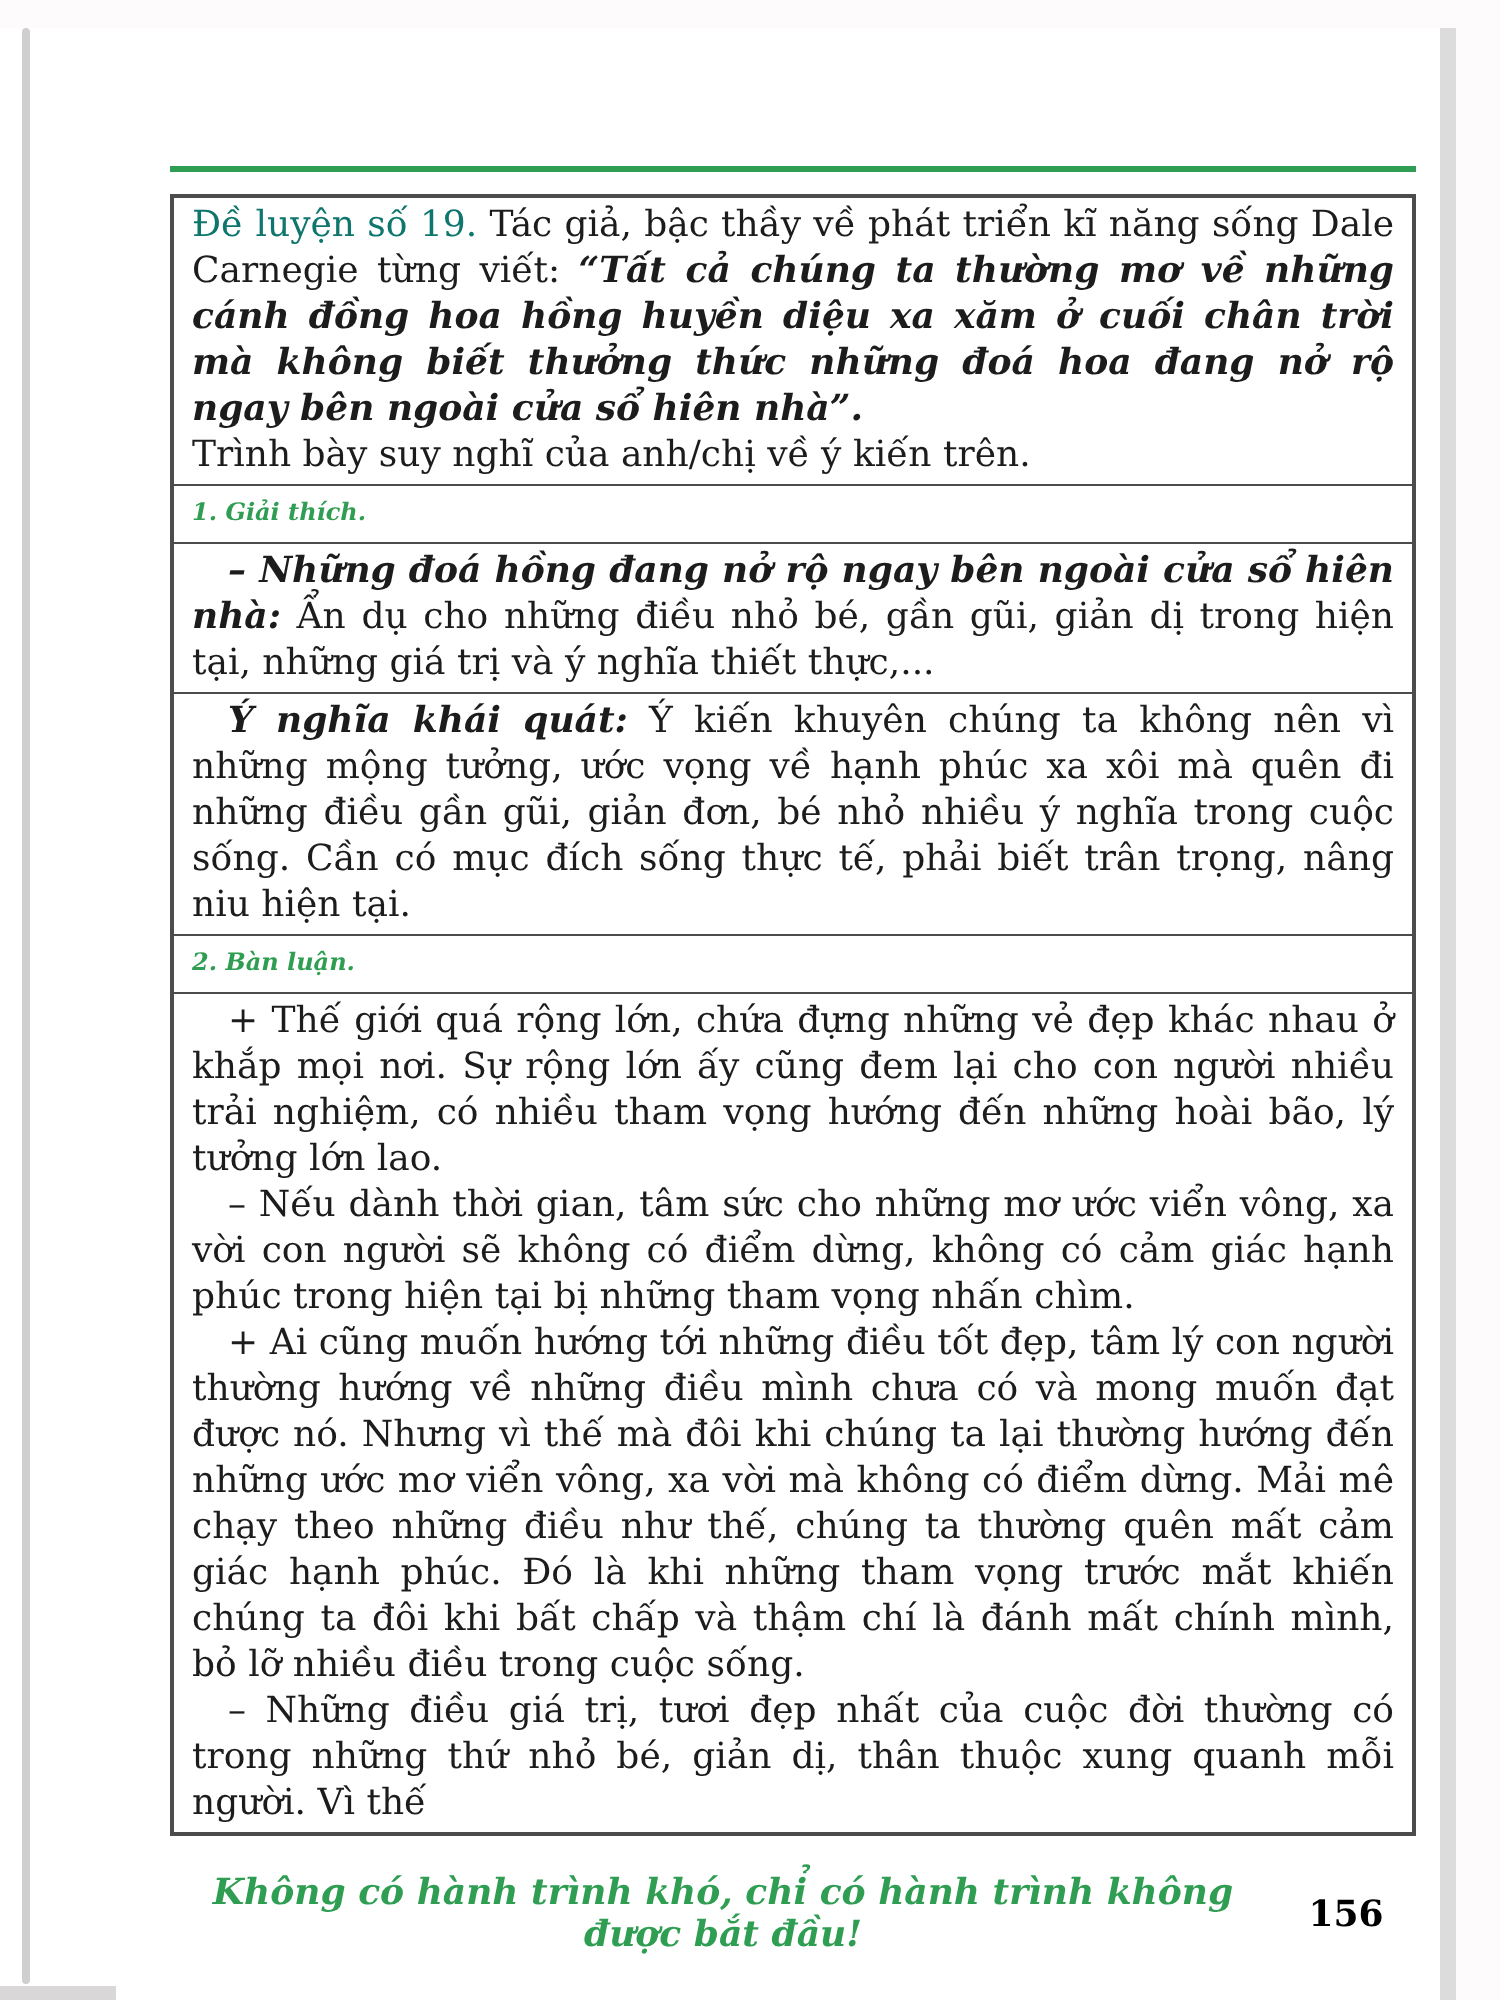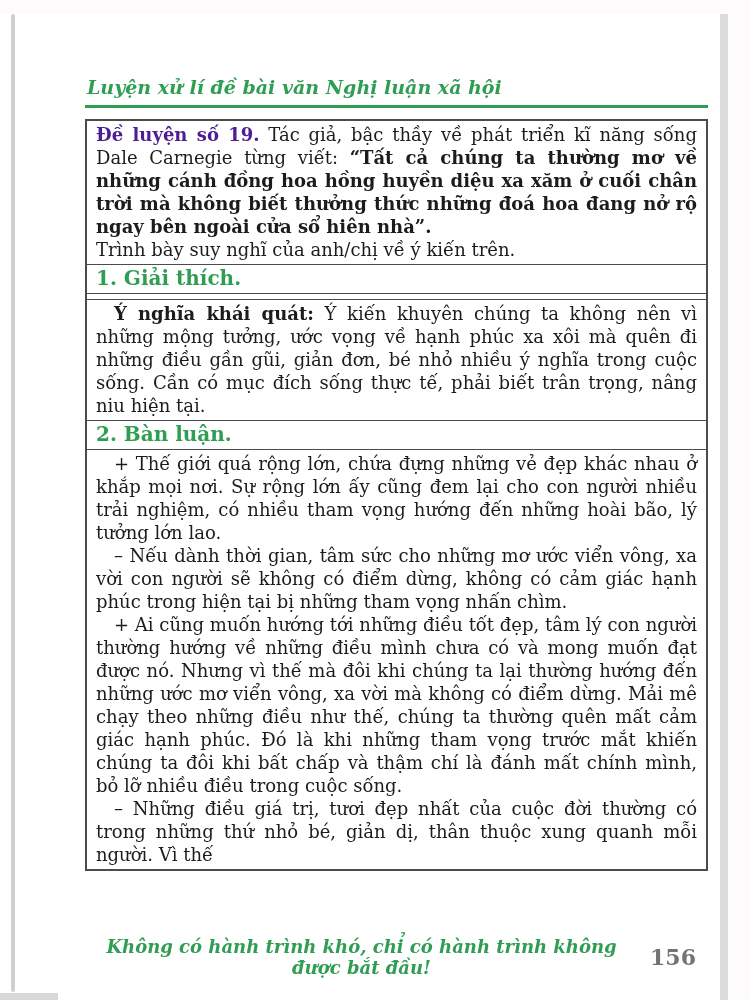--- a/index.html
+++ b/index.html
@@ -61,82 +61,83 @@
   .doc-table {
     margin-top: 11px;
     border: 2px solid #4c4c4c;
     font-size: 18px;
     line-height: 23px;
   }
   .doc-row { padding: 2px 9px 3px 9px; }
   .doc-row + .doc-row { border-top: 1px solid #4c4c4c; }
   p { text-align: justify; }
   .indent { text-indent: 18px; }
-  .green-b { color: #4c1d95; font-weight: bold; }
-  .bi { font-weight: bold; }
+  .green-b { color: #0f766e; font-weight: normal; }
+  .bi { font-weight: bold; font-style: italic; }
   .b { font-weight: bold; }
   .task-line { text-align: left; }
   .section-heading {
     color: #2f9e52;
     font-weight: bold;
-    font-size: 20px;
+    font-size: 12px;
+    font-style: italic;
   }
   .footer-row {
     position: absolute;
     left: 85px; top: 908px;
     width: 623px;
     display: flex;
     align-items: center;
     margin-top: 28px;
   }
   .footer-motto {
     flex: 1;
     text-align: center;
     color: #2f9e52;
     font-weight: bold;
     font-style: italic;
     font-size: 18px;
   }
   .footer-page-number {
     width: 70px;
     text-align: center;
-    color: #737373;
+    color: #000000;
     font-weight: bold;
-    font-size: 22px;
+    font-size: 18px;
   }
 </style>
 </head>
 <body>
 
 <div class="page">
   <div class="edge-top"></div>
   <div class="edge-left"></div>
   <div class="edge-right"></div>
   <div class="edge-right-margin"></div>
   <div class="edge-bottom-left"></div>
 
   <div class="content">
 
     <div class="header-row">
-      <span>Luyện xử lí đề bài văn Nghị luận xã hội</span>
     </div>
 
     <div class="doc-table">
 
       <div class="doc-row">
         <p><span class="green-b">Đề luyện số 19.</span><span> Tác giả, bậc thầy về phát triển kĩ năng sống Dale Carnegie từng viết: </span><span class="bi">“Tất cả chúng ta thường mơ về những cánh đồng hoa hồng huyền diệu xa xăm ở cuối chân trời mà không biết thưởng thức những đoá hoa đang nở rộ ngay bên ngoài cửa sổ hiên nhà”.</span></p>
         <p class="task-line">Trình bày suy nghĩ của anh/chị về ý kiến trên.</p>
       </div>
 
 
       <div class="doc-row">
         <p class="section-heading">1. Giải thích.</p>
       </div>
 
       <div class="doc-row">
+        <p class="indent"><span class="bi">– Những đoá hồng đang nở rộ ngay bên ngoài cửa sổ hiên nhà:</span><span> Ẩn dụ cho những điều nhỏ bé, gần gũi, giản dị trong hiện tại, những giá trị và ý nghĩa thiết thực,...</span></p>
       </div>
 
       <div class="doc-row">
         <p class="indent"><span class="bi">Ý nghĩa khái quát:</span><span> Ý kiến khuyên chúng ta không nên vì những mộng tưởng, ước vọng về hạnh phúc xa xôi mà quên đi những điều gần gũi, giản đơn, bé nhỏ nhiều ý nghĩa trong cuộc sống. Cần có mục đích sống thực tế, phải biết trân trọng, nâng niu hiện tại.</span></p>
       </div>
 
       <div class="doc-row">
         <p class="section-heading">2. Bàn luận.</p>
       </div>
 

